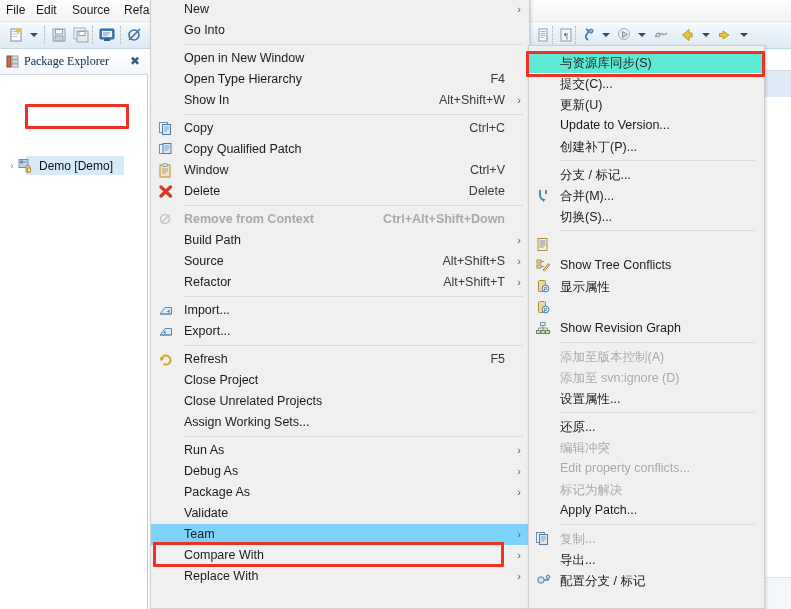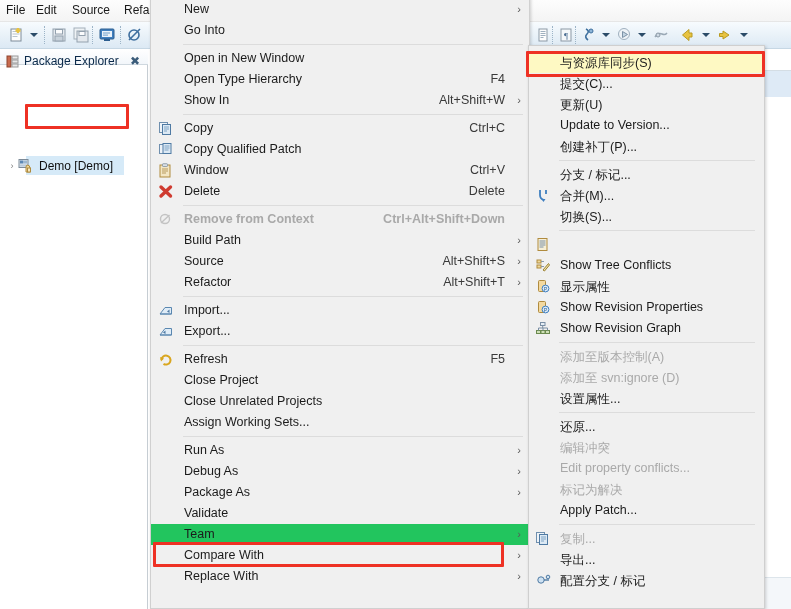--- a/index.html
+++ b/index.html
@@ -34,24 +34,24 @@
     border-left:4px solid transparent; border-right:4px solid transparent;
     border-top:4px solid #2b4b68;
   }
 
   
   .view-pane {
     position:absolute; left:0; top:49px; width:148px; height:560px;
     background:#ffffff; border-right:1px solid #c6cdd3;
   }
   .view-tab {
-    position:absolute; left:0; top:0; width:148px; height:16px;
+    position:absolute; left:0; top:0; width:148px; height:26px;
     background: linear-gradient(to bottom,#ffffff,#f2f6fa);
     border-bottom:1px solid #cfd8df;
-    font-size:12px; color:#14335c;
+    font-size:12px; color:#14335c;font-family:Liberation Serif, serif;
   }
   .view-tab .lbl { position:absolute; left:24px; top:5px; font-weight:400; color:#0b2a4a;}
   .view-tab .tabicon { position:absolute; left:6px; top:6px; width:13px;height:13px;}
   .view-tab .closeX { position:absolute; right:8px; top:5px; font-size:12px; color:#3b5c7a;}
   .tree-row {
     position:absolute; left:6px; top:50px; height:20px; display:flex; align-items:center;
     font-size:12px; color:#101010;
   }
   .tree-arrow {
     width:12px; text-align:center; color:#7d7d7d; font-size:9px;
@@ -108,39 +108,39 @@
   .mrow .mi-ac { position:absolute; top:3px; right:26px; color:#3a3a3a; }
   .mrow .mi-ar {
     position:absolute; right:10px; top:6px;
     font-size:11px; color:#5a5a5a; line-height:9px;
   }
   .mrow.dis .mi-lb, .mrow.dis .mi-ac { color:#a9a9a9; }
   .msep {
     position:absolute; left:32px; width:340px; height:1px;
     background:#dcdcdc;
   }
-  .mrow.sel { background:#22c55e; }
+  .mrow.sel { background:#7dd3fc; }
 
   
   .submenu {
     position:absolute; left:528px; top:45px; width:237px; height:564px;
     background:#f0f0f0; border:1px solid #cfcfcf;
     box-shadow: 1px 1px 3px rgba(0,0,0,.18);
   }
   .submenu .icgutter {
     position:absolute; left:0; top:0; width:27px; height:100%; background:#f0f0f0;
   }
   .srow {
     position:absolute; left:0; width:235px; height:21px;
     font-size:12.5px; color:#1b1b1b; white-space:nowrap;
   }
   .srow .si-ic { position:absolute; left:6px; top:3px; width:16px; height:15px; }
   .srow .si-lb { position:absolute; left:31px; top:3px; }
   .srow.dis .si-lb { color:#a9a9a9; }
-  .srow.sel { background:#fef9c3; }
+  .srow.sel { background:#5eead4; }
   .ssep { position:absolute; left:30px; width:196px; height:1px; background:#dcdcdc; }
 
   
   .redbox { position:absolute; border:3px solid #ee3124; border-radius:1px; }
 </style>
 </head>
 <body>
 
 <div id="root">
 
@@ -498,21 +498,20 @@
               <text x="10.5" y="12" font-size="5.2" text-anchor="middle" fill="#2d6396" font-family="Liberation Sans, sans-serif">P</text>
             </svg></span>
           <span class="si-lb">显示属性</span>
         </div>
         <div class="srow" style="top: 251px;">
           <span class="si-ic"><svg width="16" height="15" viewBox="0 0 16 15">
               <rect x="3.5" y="1.5" width="7" height="11" rx="1" fill="#f3d9a0" stroke="#b08b3e"></rect>
               <circle cx="10.5" cy="9.5" r="3.4" fill="#dceaf7" stroke="#3f7fbf"></circle>
               <text x="10.5" y="12" font-size="5.2" text-anchor="middle" fill="#2d6396" font-family="Liberation Sans, sans-serif">P</text>
             </svg></span>
-          <span class="si-lb">Show Revision Properties</span>
         </div>
         <div class="srow" style="top: 272px;">
           <span class="si-ic"><svg width="16" height="15" viewBox="0 0 16 15">
               <rect x="5.5" y="1.5" width="4.5" height="3" fill="#e6eef5" stroke="#7a8fa5"></rect>
               <rect x="1.5" y="9.5" width="4" height="3" fill="#cfe0b7" stroke="#6b8a4f"></rect>
               <rect x="6" y="9.5" width="4" height="3" fill="#cfe0b7" stroke="#6b8a4f"></rect>
               <rect x="10.5" y="9.5" width="4" height="3" fill="#cfe0b7" stroke="#6b8a4f"></rect>
               <path d="M7.7 4.5 L7.7 7 M3.5 7 L12.5 7 M3.5 7 L3.5 9.5 M8 7 L8 9.5 M12.5 7 L12.5 9.5" stroke="#7a8fa5"></path>
             </svg></span>
           <span class="si-lb">Show Revision Graph</span>

